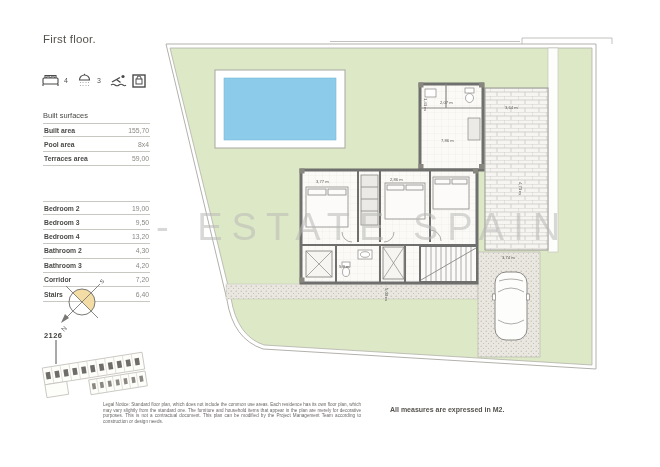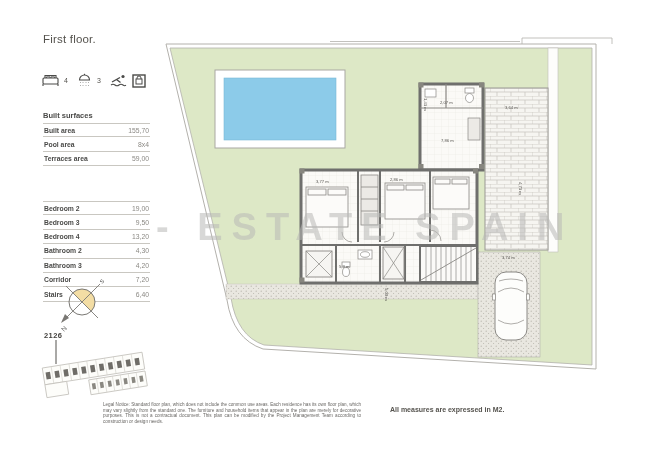--- a/index.html
+++ b/index.html
@@ -7,35 +7,35 @@
   .page {
     position:relative; width:660px; height:467px; background:#ffffff;
     font-family:"Liberation Sans", sans-serif; color:#4a4a48;
     outline:1px solid #e2e2e0; overflow:hidden;
   }
   .abs { position:absolute; }
   .page-title { left:43px; top:33px; font-size:11.5px; color:#55534e; letter-spacing:0.2px; }
   .amenities { left:42px; top:73px; display:flex; align-items:center; gap:5px; }
   .amenities svg { display:block; }
   .amen-count { font-size:7px; color:#55534e; margin-right:4px; }
-  .surf-title { left:43px; top:111px; font-size:7.5px; font-weight:bold; color:#4a4a48; }
+  .surf-title { left:43px; top:111px; font-size:7.5px; font-weight:normal; color:#4a4a48; }
   .surf-table { width:107px; font-size:6.8px; }
   .surf-table .row {
     display:flex; justify-content:space-between; align-items:center;
     height:14.4px; border-bottom:0.8px solid #c9c7c1; padding:0 1px;
   }
   .surf-table .row:first-child { border-top:0.8px solid #c9c7c1; }
   .surf-table .lbl { font-weight:bold; color:#4a4a48; }
   .surf-table .val { color:#8b8984; }
   .t1 { left:43px; top:123px; }
   .t2 { left:43px; top:201px; }
   .plot-number { left:44px; top:331px; font-size:7.5px; font-weight:bold; color:#44423e; letter-spacing:0.4px;text-align:center; }
   .watermark {
     left:156px; top:206px; width:500px; font-size:38px; letter-spacing:9px;
-    color:#b9b9b7; opacity:0.55; white-space:nowrap; z-index:5; font-weight:700;
+    color:#b9b9b7; opacity:0.55; white-space:nowrap; z-index:5; font-weight:400;
   }
   .legal { left:103px; top:402px; width:258px; font-size:4.6px; line-height:1.25; color:#6a6865; text-align:justify; }
   .measures { left:390px; top:406px; font-size:7px; font-weight:bold; color:#55534e; }
   .dim { font-size:4.2px; fill:#5a5854; font-family:"Liberation Sans",sans-serif; }
 </style>
 </head>
 <body>
 
 <div class="page">
 

